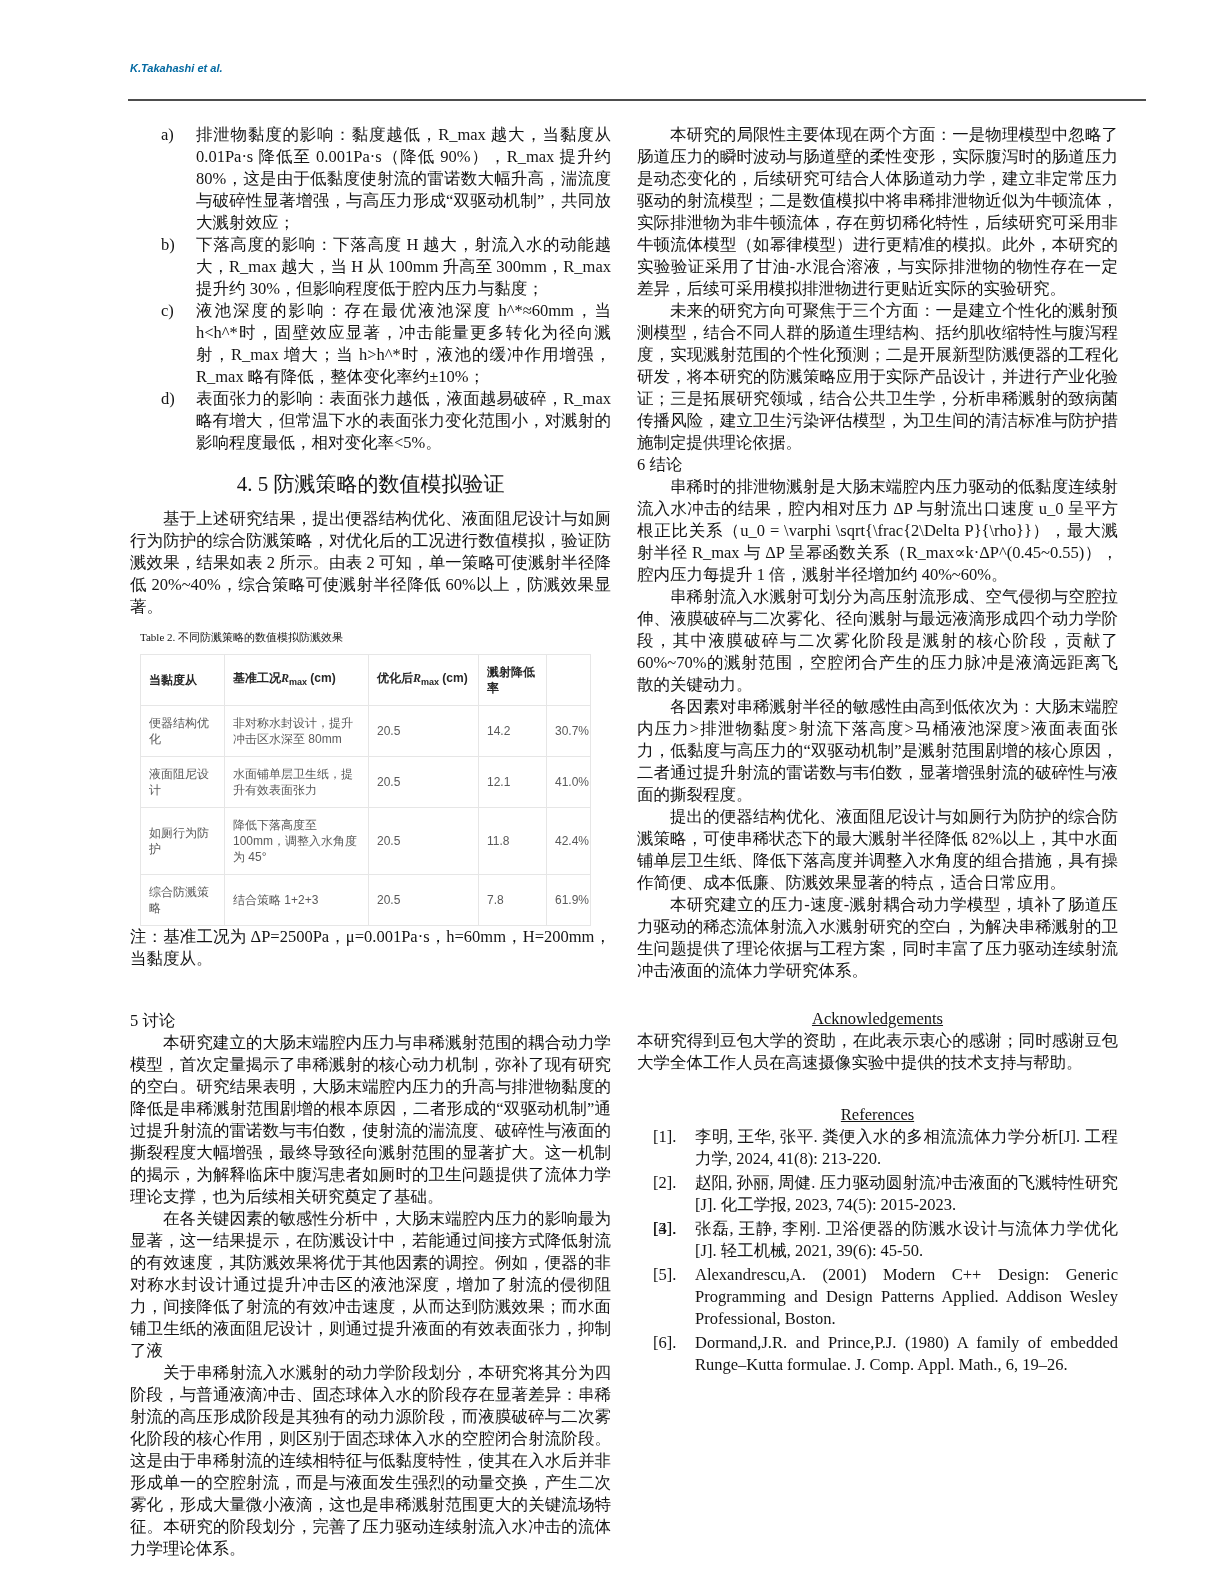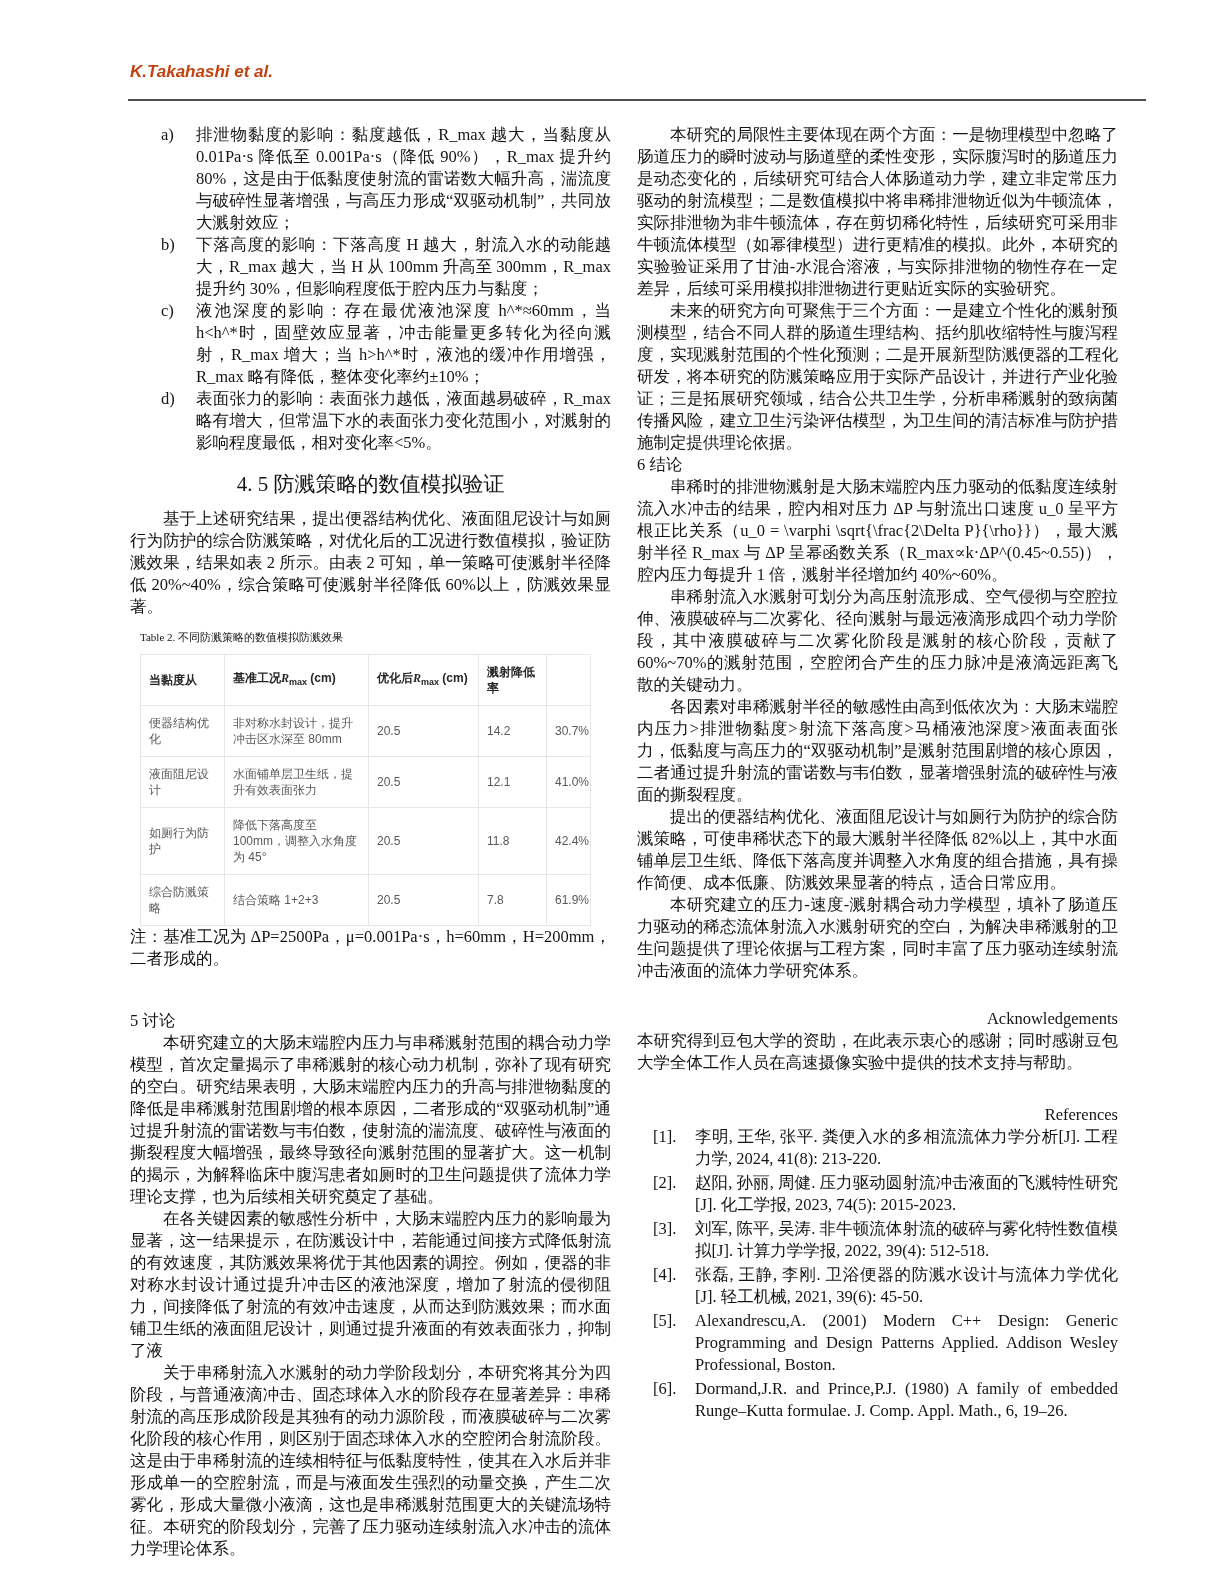--- a/index.html
+++ b/index.html
@@ -9,21 +9,21 @@
     margin:0 auto;
     background:#ffffff;
     overflow:hidden;
     font-family:"Liberation Serif","DejaVu Serif",serif;
     color:#141414;
   }
   .running-head {
     position:absolute; left:130px; top:62px;
     font-family:"Liberation Sans","DejaVu Sans",sans-serif;
     font-weight:bold; font-style:italic;
-    font-size:17px; color:#c2410c;
+    font-size:11px; color:#0369a1;
   }
   .head-rule {
     position:absolute; left:128px; top:99px;
     width:1018px; height:2px; background:#4d4d4d;
   }
   .content {
     position:absolute; left:130px; top:124px;
     width:988px;
     display:flex; gap:26px;
   }
@@ -56,21 +56,21 @@
     font-weight:normal;
   }
   table.splash th { color:#262626; font-weight:bold; }
   .rv { font-family:"Liberation Serif","DejaVu Serif",serif; font-style:italic; }
   table.splash sub { font-size:9px; }
   .note { margin-top:12px; }
   
   .gap-lg { height:30px; }
   .gap-md { height:26px; }
   
-  .bm-h { margin:0; text-align:right; }
+  .bm-h { margin:0; text-align:center;text-decoration:underline; }
   .ref-item { position:relative; padding-left:58px; margin:0 0 2px 0; }
   .ref-item .rm { position:absolute; left:16px; top:0; }
 </style>
 </head>
 <body>
 
 <div class="page">
 
   <div class="running-head">K.Takahashi et al.</div>
   <div class="head-rule"></div>
@@ -143,21 +143,21 @@
           <tr>
             <td>综合防溅策略</td>
             <td>结合策略 1+2+3</td>
             <td>20.5</td>
             <td>7.8</td>
             <td>61.9%</td>
           </tr>
         </tbody>
       </table>
 
-      <p class="note">注：基准工况为 ΔP=2500Pa，μ=0.001Pa·s，h=60mm，H=200mm，二者形成的。</p>
+      <p class="note">注：基准工况为 ΔP=2500Pa，μ=0.001Pa·s，h=60mm，H=200mm，当黏度从。</p>
 
       <p class="h-plain spaced">5 讨论</p>
       <p class="ind">本研究建立的大肠末端腔内压力与串稀溅射范围的耦合动力学模型，首次定量揭示了串稀溅射的核心动力机制，弥补了现有研究的空白。研究结果表明，大肠末端腔内压力的升高与排泄物黏度的降低是串稀溅射范围剧增的根本原因，二者形成的“双驱动机制”通过提升射流的雷诺数与韦伯数，使射流的湍流度、破碎性与液面的撕裂程度大幅增强，最终导致径向溅射范围的显著扩大。这一机制的揭示，为解释临床中腹泻患者如厕时的卫生问题提供了流体力学理论支撑，也为后续相关研究奠定了基础。</p>
       <p class="ind">在各关键因素的敏感性分析中，大肠末端腔内压力的影响最为显著，这一结果提示，在防溅设计中，若能通过间接方式降低射流的有效速度，其防溅效果将优于其他因素的调控。例如，便器的非对称水封设计通过提升冲击区的液池深度，增加了射流的侵彻阻力，间接降低了射流的有效冲击速度，从而达到防溅效果；而水面铺卫生纸的液面阻尼设计，则通过提升液面的有效表面张力，抑制了液</p>
       <p class="ind">关于串稀射流入水溅射的动力学阶段划分，本研究将其分为四阶段，与普通液滴冲击、固态球体入水的阶段存在显著差异：串稀射流的高压形成阶段是其独有的动力源阶段，而液膜破碎与二次雾化阶段的核心作用，则区别于固态球体入水的空腔闭合射流阶段。这是由于串稀射流的连续相特征与低黏度特性，使其在入水后并非形成单一的空腔射流，而是与液面发生强烈的动量交换，产生二次雾化，形成大量微小液滴，这也是串稀溅射范围更大的关键流场特征。本研究的阶段划分，完善了压力驱动连续射流入水冲击的流体力学理论体系。</p>
     </div>
 
     <div class="col">
 
       <p class="ind">本研究的局限性主要体现在两个方面：一是物理模型中忽略了肠道压力的瞬时波动与肠道壁的柔性变形，实际腹泻时的肠道压力是动态变化的，后续研究可结合人体肠道动力学，建立非定常压力驱动的射流模型；二是数值模拟中将串稀排泄物近似为牛顿流体，实际排泄物为非牛顿流体，存在剪切稀化特性，后续研究可采用非牛顿流体模型（如幂律模型）进行更精准的模拟。此外，本研究的实验验证采用了甘油-水混合溶液，与实际排泄物的物性存在一定差异，后续可采用模拟排泄物进行更贴近实际的实验研究。</p>
@@ -179,21 +179,20 @@
       <div class="ref-item">
         <span class="rm">[1].</span>
         <span>李明, 王华, 张平. 粪便入水的多相流流体力学分析[J]. 工程力学, 2024, 41(8): 213-220.</span>
       </div>
       <div class="ref-item">
         <span class="rm">[2].</span>
         <span>赵阳, 孙丽, 周健. 压力驱动圆射流冲击液面的飞溅特性研究[J]. 化工学报, 2023, 74(5): 2015-2023.</span>
       </div>
       <div class="ref-item">
         <span class="rm">[3].</span>
-        <span>刘军, 陈平, 吴涛. 非牛顿流体射流的破碎与雾化特性数值模拟[J]. 计算力学学报, 2022, 39(4): 512-518.</span>
       </div>
       <div class="ref-item">
         <span class="rm">[4].</span>
         <span>张磊, 王静, 李刚. 卫浴便器的防溅水设计与流体力学优化[J]. 轻工机械, 2021, 39(6): 45-50.</span>
       </div>
       <div class="ref-item">
         <span class="rm">[5].</span>
         <span>Alexandrescu,A. (2001) Modern C++ Design: Generic Programming and Design Patterns Applied. Addison Wesley Professional, Boston.</span>
       </div>
       <div class="ref-item">

